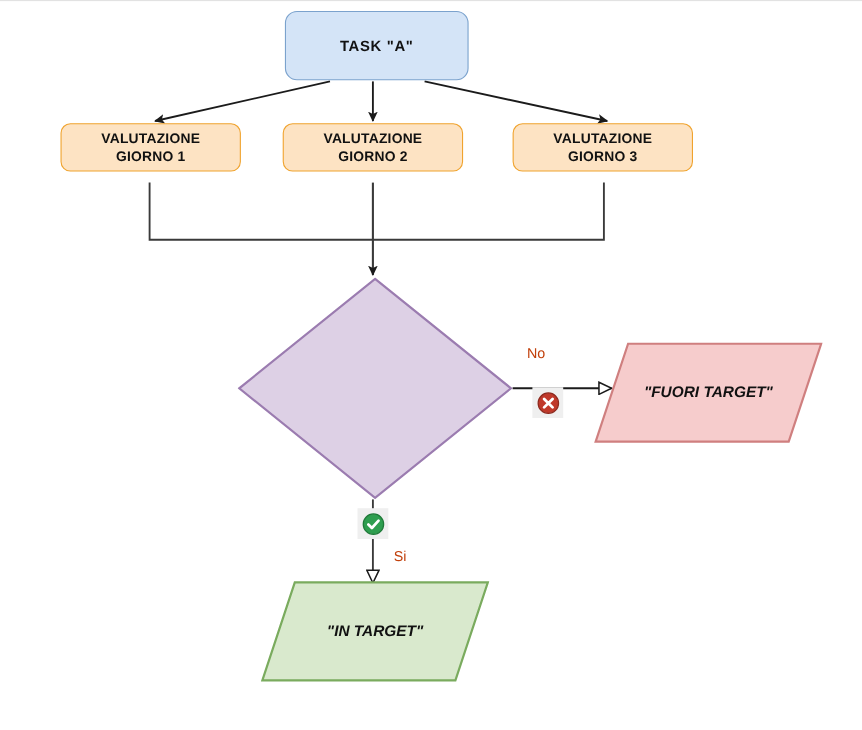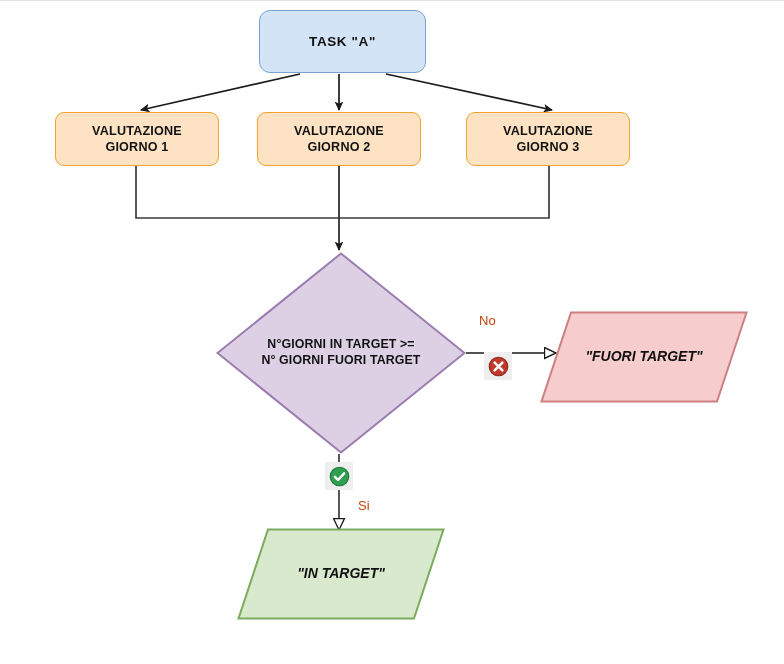--- a/index.html
+++ b/index.html
@@ -54,21 +54,21 @@
   .proc-start .node-label {
     font-size: 13.5px;
     font-weight: bold;
     letter-spacing: 0.6px;
   }
 
   
   .proc-eval {
     top: 112px;
     width: 164px;
-    height: 54px;
+    height: 44px;
     background: #fde3c3;
     border: 1.7px solid #f0a32e;
     border-radius: 9px;
   }
   .proc-eval .node-label {
     font-size: 12.6px;
     font-weight: bold;
     letter-spacing: 0.2px;
   }
   .eval-1 { left: 55px; }
@@ -216,22 +216,20 @@
 
   <div class="node proc-eval eval-3">
     <span class="node-label">VALUTAZIONE
 GIORNO 3</span>
   </div>
 
   <div class="node decision">
     <svg class="diamond-shape" viewBox="0 0 250 202" xmlns="http://www.w3.org/2000/svg" preserveAspectRatio="none">
       <polygon points="125,1.5 248.5,101 125,200.5 1.5,101" fill="#ddd0e5" stroke="#9b7cb0" stroke-width="2"></polygon>
     </svg>
-    <span class="node-label">N°GIORNI IN TARGET &gt;=
-N° GIORNI FUORI TARGET</span>
   </div>
 
   <div class="para para-out">
     <svg width="208" height="92" viewBox="0 0 208 92" xmlns="http://www.w3.org/2000/svg">
       <polygon points="31,1.5 206.5,1.5 177,90.5 1.5,90.5" fill="#f6cccc" stroke="#cf7f7f" stroke-width="2"></polygon>
     </svg>
     <span class="node-label">"FUORI TARGET"</span>
   </div>
 
   <div class="para para-in">

